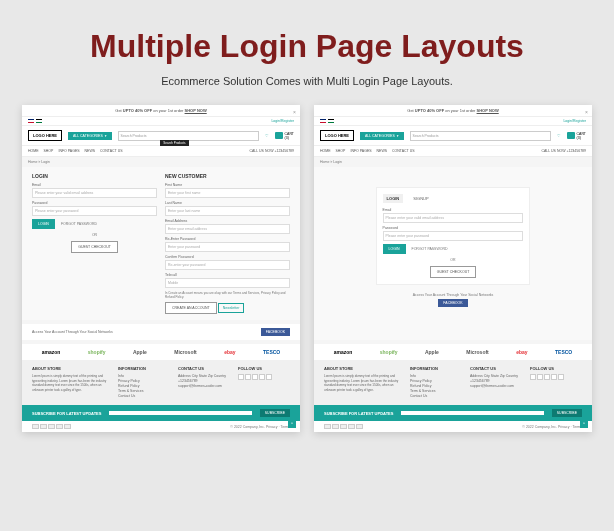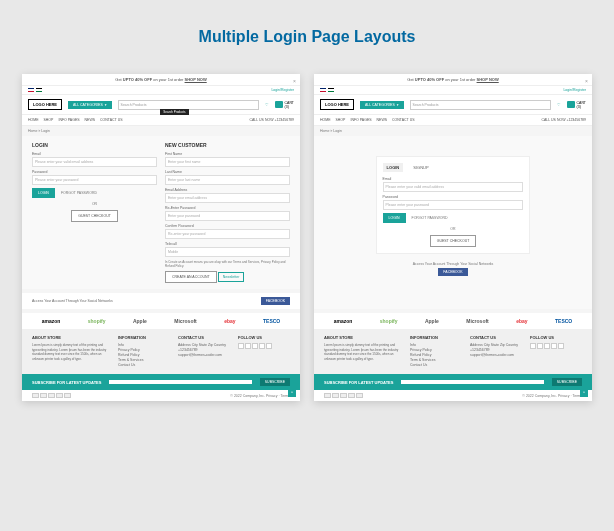--- a/index.html
+++ b/index.html
@@ -1,18 +1,18 @@
 <!DOCTYPE html>
 <html><head>
 <meta charset="utf-8">
 <style>
 *{margin:0;padding:0;box-sizing:border-box;font-family:Arial,sans-serif}
 body{background:#e8e8e8;width:614px;height:531px;overflow:hidden}
 .hero{text-align:center;padding:28px 0 18px}
-.hero h1{color:#0369a1;font-size:16px;font-weight:600;margin-bottom:10px}
+.hero h1{color:#7f1d1d;font-size:32px;font-weight:600;margin-bottom:10px}
 .hero p{color:#333;font-size:11px}
 .shots{display:flex;gap:14px;padding:0 22px}
 .shot{flex:1;background:#f5f5f5;box-shadow:0 2px 8px rgba(0,0,0,0.15);font-size:4px;display:flex;flex-direction:column}
 .promo{background:#fff;text-align:center;padding:3px;font-size:4px;color:#555;border-bottom:1px solid #eee}
 .promo b{font-weight:700}
 .topbar{background:#fff;display:flex;justify-content:space-between;padding:2px 6px;font-size:3.5px;color:#777;border-bottom:1px solid #eee}
 .flags{display:flex;gap:2px}
 .flag{width:6px;height:4px;background:#ddd}
 .header{background:#fff;display:flex;align-items:center;gap:6px;padding:4px 6px}
 .logo{border:1px solid #000;padding:2px 4px;font-size:4px;font-weight:700}
@@ -62,20 +62,21 @@
 .tab{font-size:4px;padding:2px 4px;color:#666}
 .tab.active{background:#f0f0f0;font-weight:700;color:#333}
 .socialtext{text-align:center;font-size:3.5px;color:#777;margin-top:8px}
 .closex{position:absolute;right:4px;top:4px;font-size:5px;color:#999}
 </style>
 </head>
 <body>
 
 <div class="hero">
   <h1>Multiple Login Page Layouts</h1>
+  <p>Ecommerce Solution Comes with Multi Login Page Layouts.</p>
 </div>
 
 <div class="shots">
 
   <div class="shot">
     <span class="closex">×</span>
     <div class="promo"><span>Get </span><b>UPTO 40% OFF</b><span> on your 1st order </span><b><u>SHOP NOW</u></b></div>
     <div class="topbar">
       <div class="flags">
           <div class="flag" style="background:linear-gradient(#012169 33%,#fff 33% 66%,#c8102e 66%)"></div>

